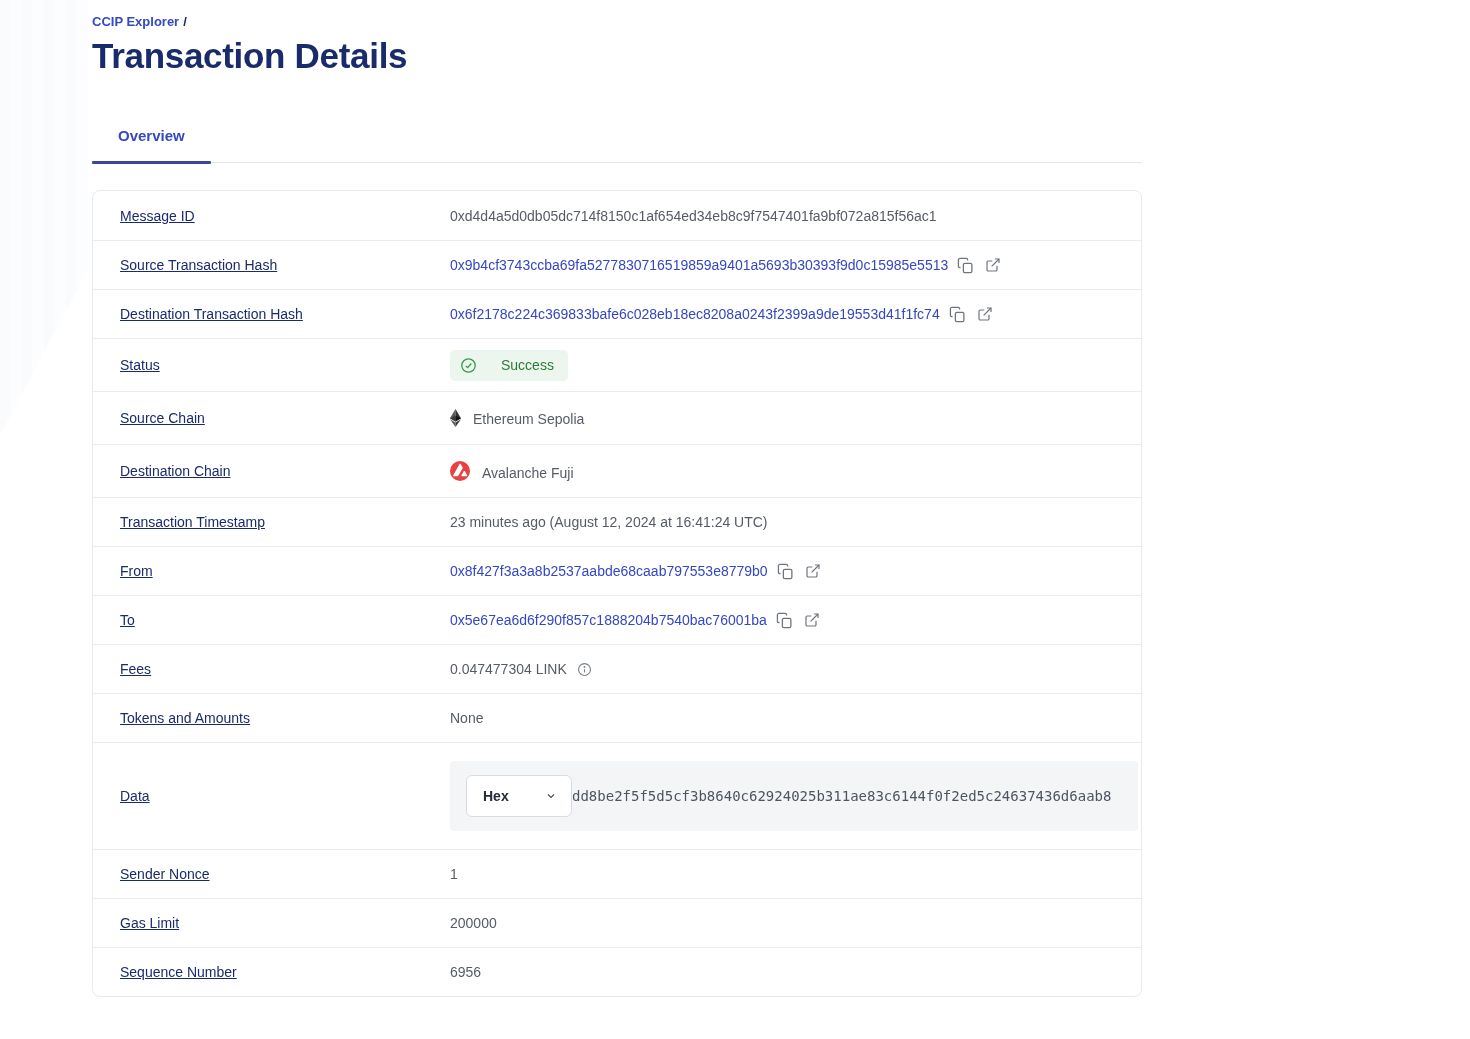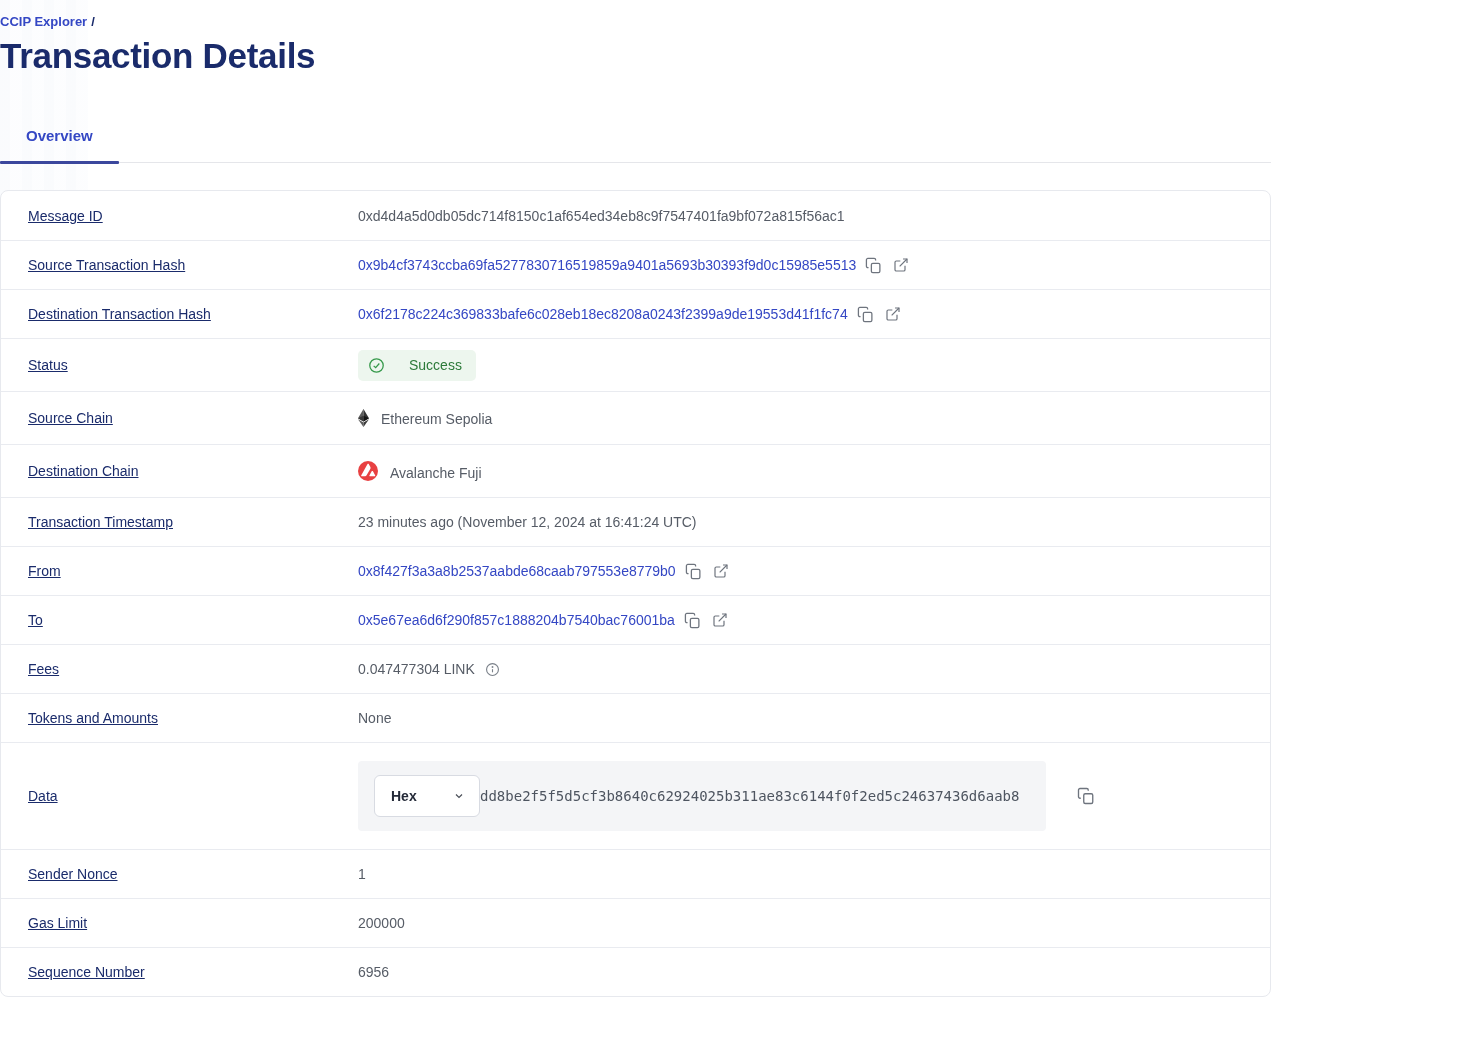--- a/index.html
+++ b/index.html
@@ -7,21 +7,21 @@
   body { font-family: "Liberation Sans", sans-serif; position: relative; color: var(--value-gray, #565c66); }
 
   .decor {
     position: absolute; top: 0; left: 0; width: 88px; height: 435px;
     background: repeating-linear-gradient(90deg, #f7f9fc 0 10px, #fbfcfe 10px 22px);
     clip-path: polygon(0 0, 100% 0, 100% 62%, 0 100%);
     opacity: .65;
     pointer-events: none;
   }
 
-  .content { position: relative; width: 1271px; }
+  .content { position: relative; margin-left: 92px; width: 1050px; }
 
   .breadcrumb { padding-top: 14px; font-size: 13px; font-weight: 700; }
   .breadcrumb a { color: var(--link-blue, #3447c4); text-decoration: none; cursor: pointer; }
   .breadcrumb .sep { color: var(--navy, #1a2b6b); margin-left: 4px; }
 
   .page-title {
     margin-top: 6px; font-size: 35px; line-height: 1.2; font-weight: 700;
     color: var(--navy, #1a2b6b); letter-spacing: -0.3px;
   }
 
@@ -196,21 +196,21 @@
             <path fill="#ffffff" d="M1030.2 779.1c26-45 68.1-45 94.1 0l162.1 284.6c26 45 4.8 81.7-47.3 81.7H912.6c-51.5 0-72.8-36.7-47.3-81.7l164.9-284.6ZM716.6 231.2c26-45 67.5-45 93.5 0l36.1 65.1 85.2 149.7c20.7 42.6 20.7 92.9 0 135.5l-285.7 495.3c-26 40.2-66.3 65.7-114.2 68.6H294.4c-52.1 0-73.4-36.1-47.3-81.7l469.5-832.5Z"></path>
           </svg>
           <span class="chain-name">Avalanche Fuji</span>
         </span>
       </div>
     </div>
 
     <div class="row">
       <div class="row-label">Transaction Timestamp</div>
       <div class="row-value">
-        <span>23 minutes ago (November 12, 2024 at 16:41:24 UTC)</span>
+        <span>23 minutes ago (August 12, 2024 at 16:41:24 UTC)</span>
       </div>
     </div>
 
     <div class="row">
       <div class="row-label">From</div>
       <div class="row-value">
         <a class="hash-link">0x8f427f3a3a8b2537aabde68caab797553e8779b0</a>
         <button class="icon-btn">
           <svg width="17" height="17" viewBox="0 0 24 24" fill="none" stroke="currentColor" stroke-width="1.8">
               <rect x="9" y="9" width="12" height="13" rx="2"></rect>

